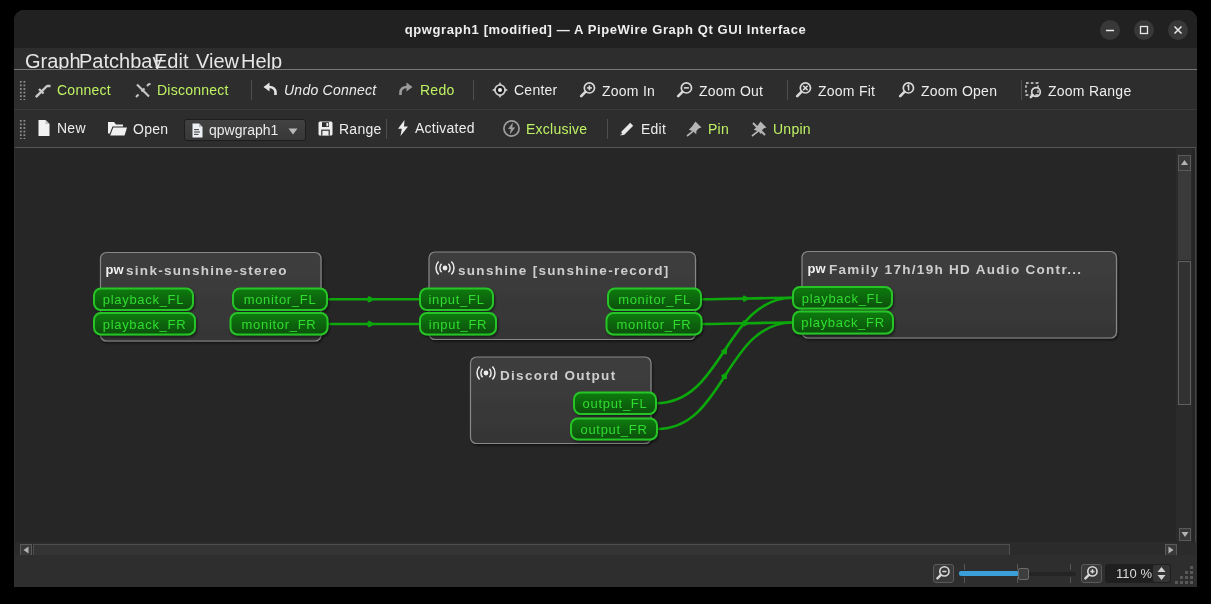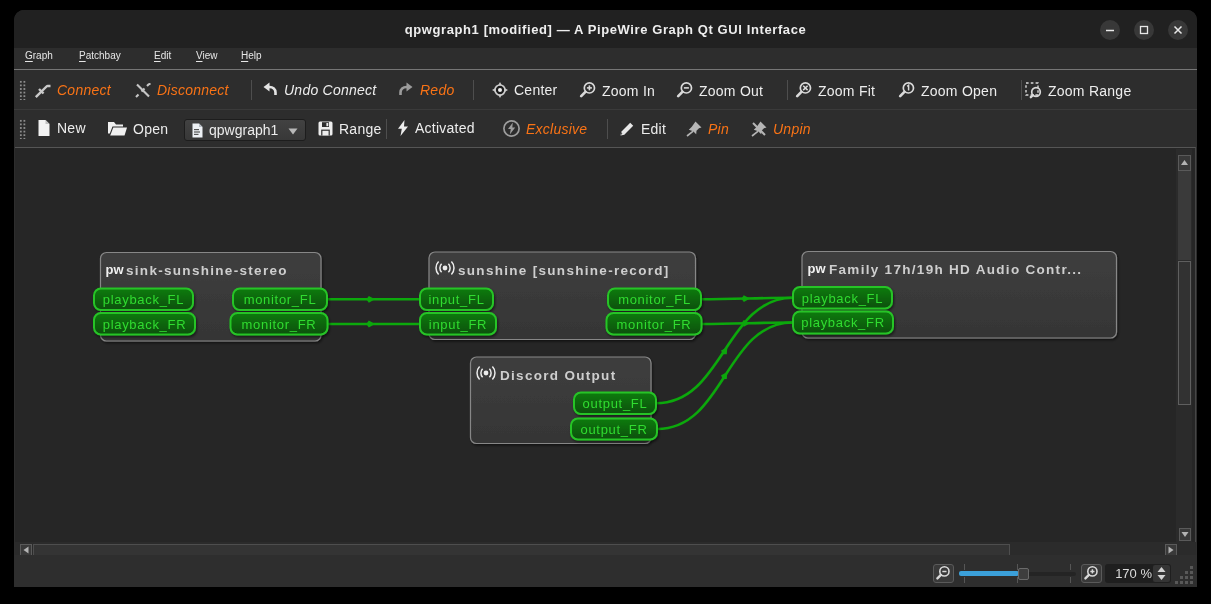--- a/index.html
+++ b/index.html
@@ -8,29 +8,29 @@
   .abs { position:absolute; }
   #winbg { position:absolute; left:14px; top:10px; width:1183px; height:577px;
     background:#2d2d2d; border-radius:10px 10px 0 0; }
   #titlebar { position:absolute; left:14px; top:10px; width:1183px; height:38px;
     background:#212121; border-radius:10px 10px 0 0; }
   #title { position:absolute; top:0; left:0; width:100%; height:38px; line-height:39px;
     text-align:center; color:#eeeeee; font-weight:bold; font-size:13px; letter-spacing:0.6px; }
   .wbtn { position:absolute; top:10px; width:20px; height:20px; border-radius:50%; background:#383838; }
   .wbtn svg { position:absolute; left:0; top:0; }
   #menubar { position:absolute; left:14px; top:48px; width:1183px; height:22px; background:#2d2d2d;
-    color:#e6e6e6; font-size:10px;text-align:center; }
+    color:#e6e6e6; font-size:20px;text-align:center; }
   #menuline { position:absolute; left:14px; top:69px; width:1183px; height:1px; background:#767676; }
   .mi { position:absolute; top:2px; }
   .mi u { text-decoration:underline; text-underline-offset:2px; text-decoration-thickness:1px; }
   #tb1 { position:absolute; left:14px; top:70px; width:1183px; height:40px; background:#2d2d2d; }
   #tb2 { position:absolute; left:14px; top:110px; width:965px; height:37px; background:#2d2d2d; }
   #tbline { position:absolute; left:14px; top:109px; width:1183px; height:1px; background:#3a3a3a; }
   .ti { position:absolute; display:flex; align-items:center; font-size:14px; color:#ededed; }
-  .ti.dis { color:#f97316;font-style:italic; }
+  .ti.dis { color:#bef264; }
   .ti svg { display:block; flex:none; }
   .ti .lbl { margin-left:5px; white-space:nowrap; letter-spacing:0.25px; }
   .tsep { position:absolute; width:1px; height:20px; background:#4e4e4e; }
   .thandle { position:absolute; width:8px; height:20px;
     background-image:radial-gradient(circle, #8d8d8d 1px, transparent 1.2px);
     background-size:3.6px 3.6px; background-position:0 0; }
   #combo { position:absolute; left:170px; top:9px; width:122px; height:22px;
     background:linear-gradient(#424242,#383838); border:1px solid #1d1d1d; border-radius:3px;
     display:flex; align-items:center; font-size:14px; }
   #canvas { position:absolute; left:15px; top:147px; width:1181px; height:408px; background:#262626;
@@ -375,21 +375,21 @@
   <div class="abs" style="left:1004px; top:13px; width:11px; height:12px; background:#3e3e3e; border:1px solid #6a6a6a; border-radius:2px;"></div>
   <div class="sbtn" style="left:1067px; top:9px; width:21px; height:19px; border-radius:3px;">
     <svg width="19" height="17" viewBox="0 0 19 17">
       <circle cx="10.4" cy="6.4" r="4.6" fill="none" stroke="#d9d9d9" stroke-width="1.6"></circle>
       <line x1="6.9" y1="9.9" x2="3.4" y2="13.4" stroke="#d9d9d9" stroke-width="2.4" stroke-linecap="round"></line>
       <line x1="8.3" y1="6.4" x2="12.5" y2="6.4" stroke="#d9d9d9" stroke-width="1.5"></line>
       <line x1="10.4" y1="4.3" x2="10.4" y2="8.5" stroke="#d9d9d9" stroke-width="1.5"></line>
     </svg>
   </div>
   <div class="abs" style="left:1091px; top:9px; width:66px; height:19px; background:#1f1f1f; border-radius:3px;"></div>
-  <div class="abs" style="left:1091px; top:9px; width:47px; height:19px; line-height:19px; color:#dcdcdc; font-size:13px; text-align:right;">170 %</div>
+  <div class="abs" style="left:1091px; top:9px; width:47px; height:19px; line-height:19px; color:#dcdcdc; font-size:13px; text-align:right;">110 %</div>
   <div class="abs" style="left:1139px; top:10px; width:17px; height:17px; background:#353535; border-radius:2px;">
     <svg width="17" height="17">
       <path d="M8.5,2 L12.5,7 L4.5,7 Z" fill="#d3d3d3"></path>
       <path d="M8.5,15 L4.5,10 L12.5,10 Z" fill="#d3d3d3"></path>
     </svg>
   </div>
   <svg class="abs" style="left:1161px; top:11px;" width="21" height="20">
     <g fill="#585858">
       <rect x="15" y="0" width="3" height="3"></rect>
       <rect x="15" y="5" width="3" height="3"></rect>

